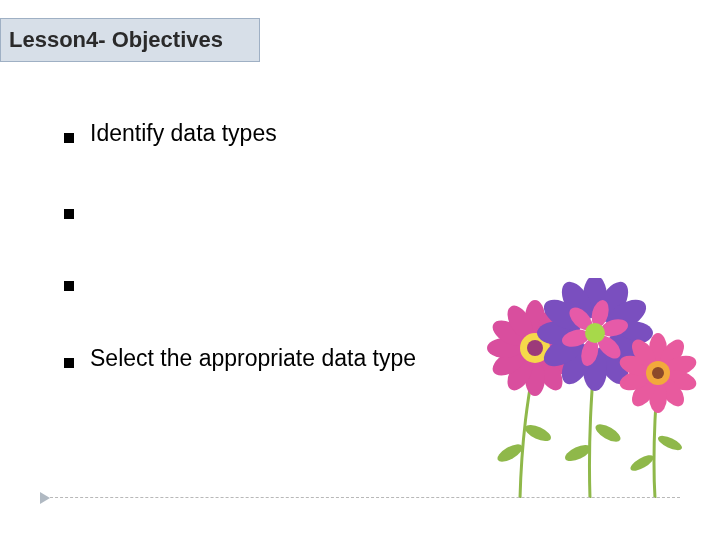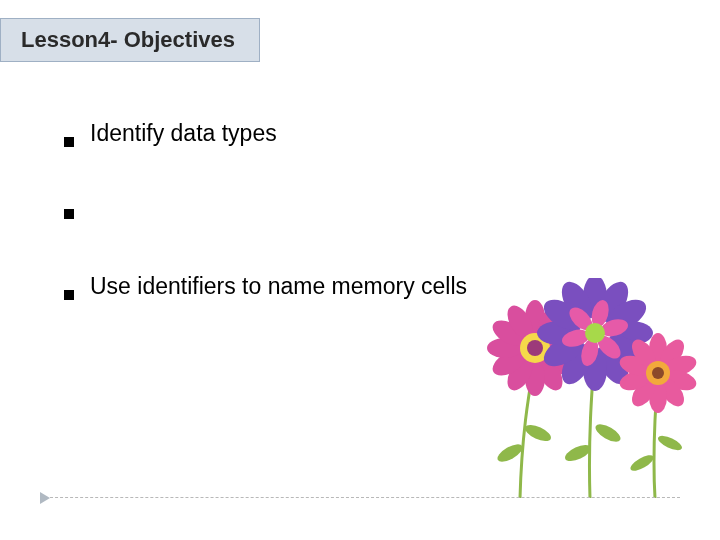--- a/index.html
+++ b/index.html
@@ -12,21 +12,21 @@
   .title-box {
     position: absolute;
     top: 18px;
     left: 0;
     width: 260px;
     height: 44px;
     background: #d7dfe8;
     border: 1px solid #9fb0c4;
     display: flex;
     align-items: center;
-    padding-left: 20px;
+    padding-left: 8px;
   }
   .title-text {
     font-size: 22px;
     font-weight: bold;
     color: #2a2a2a;
   }
   .title-underline {
     position: absolute;
     top: 61px;
     left: 8px;
@@ -35,21 +35,21 @@
     background: #ffffff;
   }
   .bullets {
     position: absolute;
     top: 120px;
     left: 64px;
     width: 560px;
   }
   .bullet-item {
     display: flex;
-    align-items: flex-end;
+    align-items: center;
     margin-bottom: 54px;
   }
   .bullet-marker {
     width: 10px;
     height: 10px;
     background: #000;
     margin-top: 8px;
     margin-right: 16px;
     flex-shrink: 0;
   }
@@ -94,21 +94,24 @@
 <div class="bullets">
   <div class="bullet-item">
     <div class="bullet-marker"></div>
     <div class="bullet-text">Identify data types</div>
   </div>
   <div class="bullet-item">
     <div class="bullet-marker"></div>
   </div>
   <div class="bullet-item">
     <div class="bullet-marker"></div>
-    <div class="bullet-text">Use identifiers to name memory cells</div>
+  </div>
+  <div class="bullet-item">
+    <div class="bullet-marker"></div>
+    <div class="bullet-text">Select the appropriate data type</div>
   </div>
 </div>
 
 <svg class="flowers" viewBox="0 0 240 220">
 
   <path d="M 60 220 C 62 150 70 110 75 80" stroke="#8fb84a" stroke-width="3" fill="none"></path>
   <path d="M 130 220 C 128 160 132 110 135 70" stroke="#8fb84a" stroke-width="3" fill="none"></path>
   <path d="M 195 220 C 192 170 196 120 198 95" stroke="#8fb84a" stroke-width="3" fill="none"></path>
 
   <ellipse cx="50" cy="175" rx="14" ry="6" fill="#8fb84a" transform="rotate(-30 50 175)"></ellipse>

